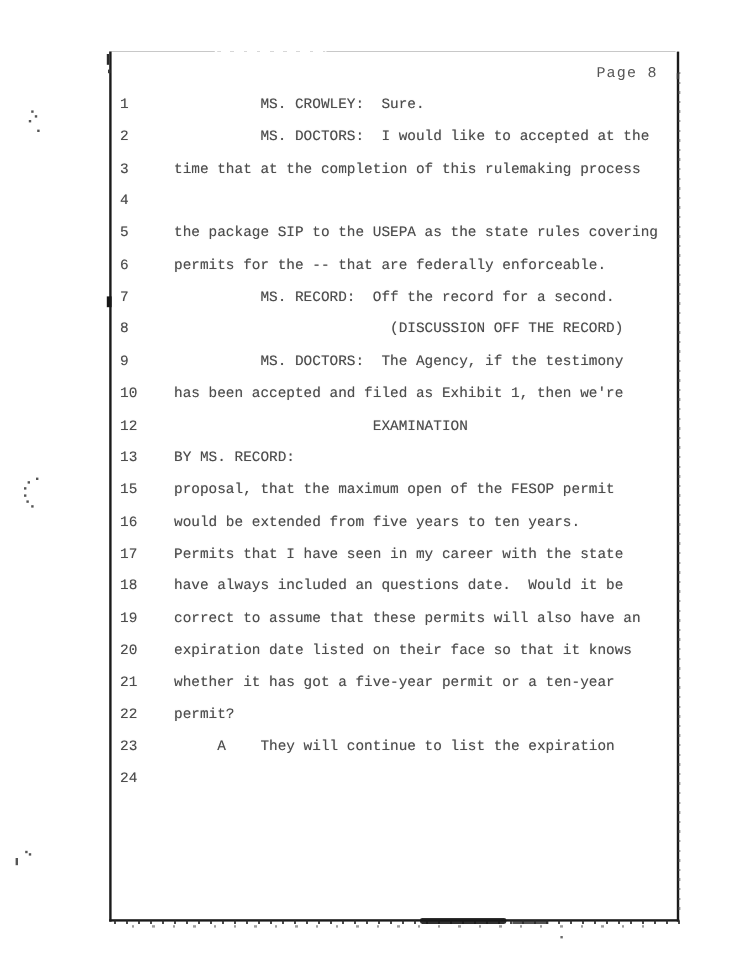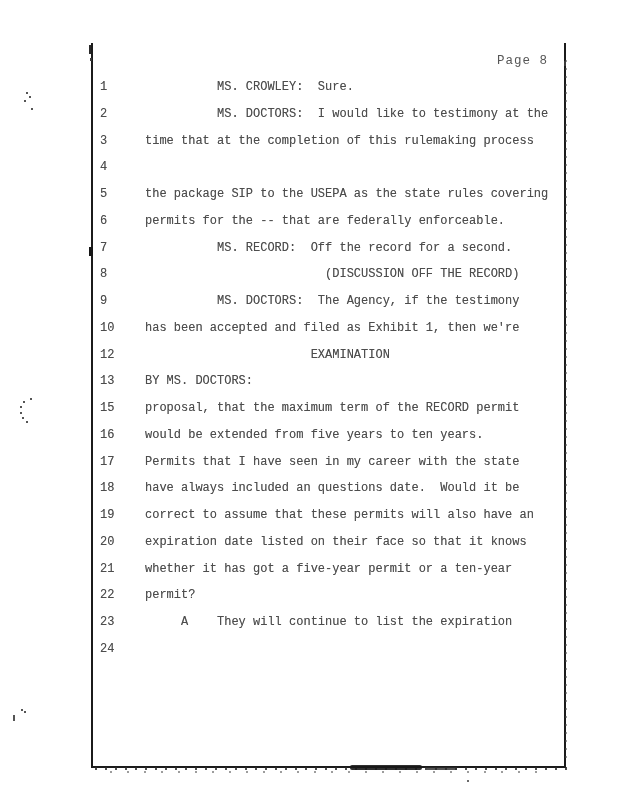--- a/index.html
+++ b/index.html
@@ -53,21 +53,21 @@
 
   <div class="page">
     <div class="page-label">Page 8</div>
     <div class="lines">
         <div class="line">
           <span class="ln">1</span>
           <span class="lt">          MS. CROWLEY:  Sure.</span>
         </div>
         <div class="line">
           <span class="ln">2</span>
-          <span class="lt">          MS. DOCTORS:  I would like to testimony at the</span>
+          <span class="lt">          MS. DOCTORS:  I would like to accepted at the</span>
         </div>
         <div class="line">
           <span class="ln">3</span>
           <span class="lt">time that at the completion of this rulemaking process</span>
         </div>
         <div class="line">
           <span class="ln">4</span>
         </div>
         <div class="line">
           <span class="ln">5</span>
@@ -92,25 +92,25 @@
         <div class="line">
           <span class="ln">10</span>
           <span class="lt">has been accepted and filed as Exhibit 1, then we're</span>
         </div>
         <div class="line">
           <span class="ln">12</span>
           <span class="lt">                       EXAMINATION</span>
         </div>
         <div class="line">
           <span class="ln">13</span>
-          <span class="lt">BY MS. DOCTORS:</span>
+          <span class="lt">BY MS. RECORD:</span>
         </div>
         <div class="line">
           <span class="ln">15</span>
-          <span class="lt">proposal, that the maximum term of the RECORD permit</span>
+          <span class="lt">proposal, that the maximum open of the FESOP permit</span>
         </div>
         <div class="line">
           <span class="ln">16</span>
           <span class="lt">would be extended from five years to ten years.</span>
         </div>
         <div class="line">
           <span class="ln">17</span>
           <span class="lt">Permits that I have seen in my career with the state</span>
         </div>
         <div class="line">

